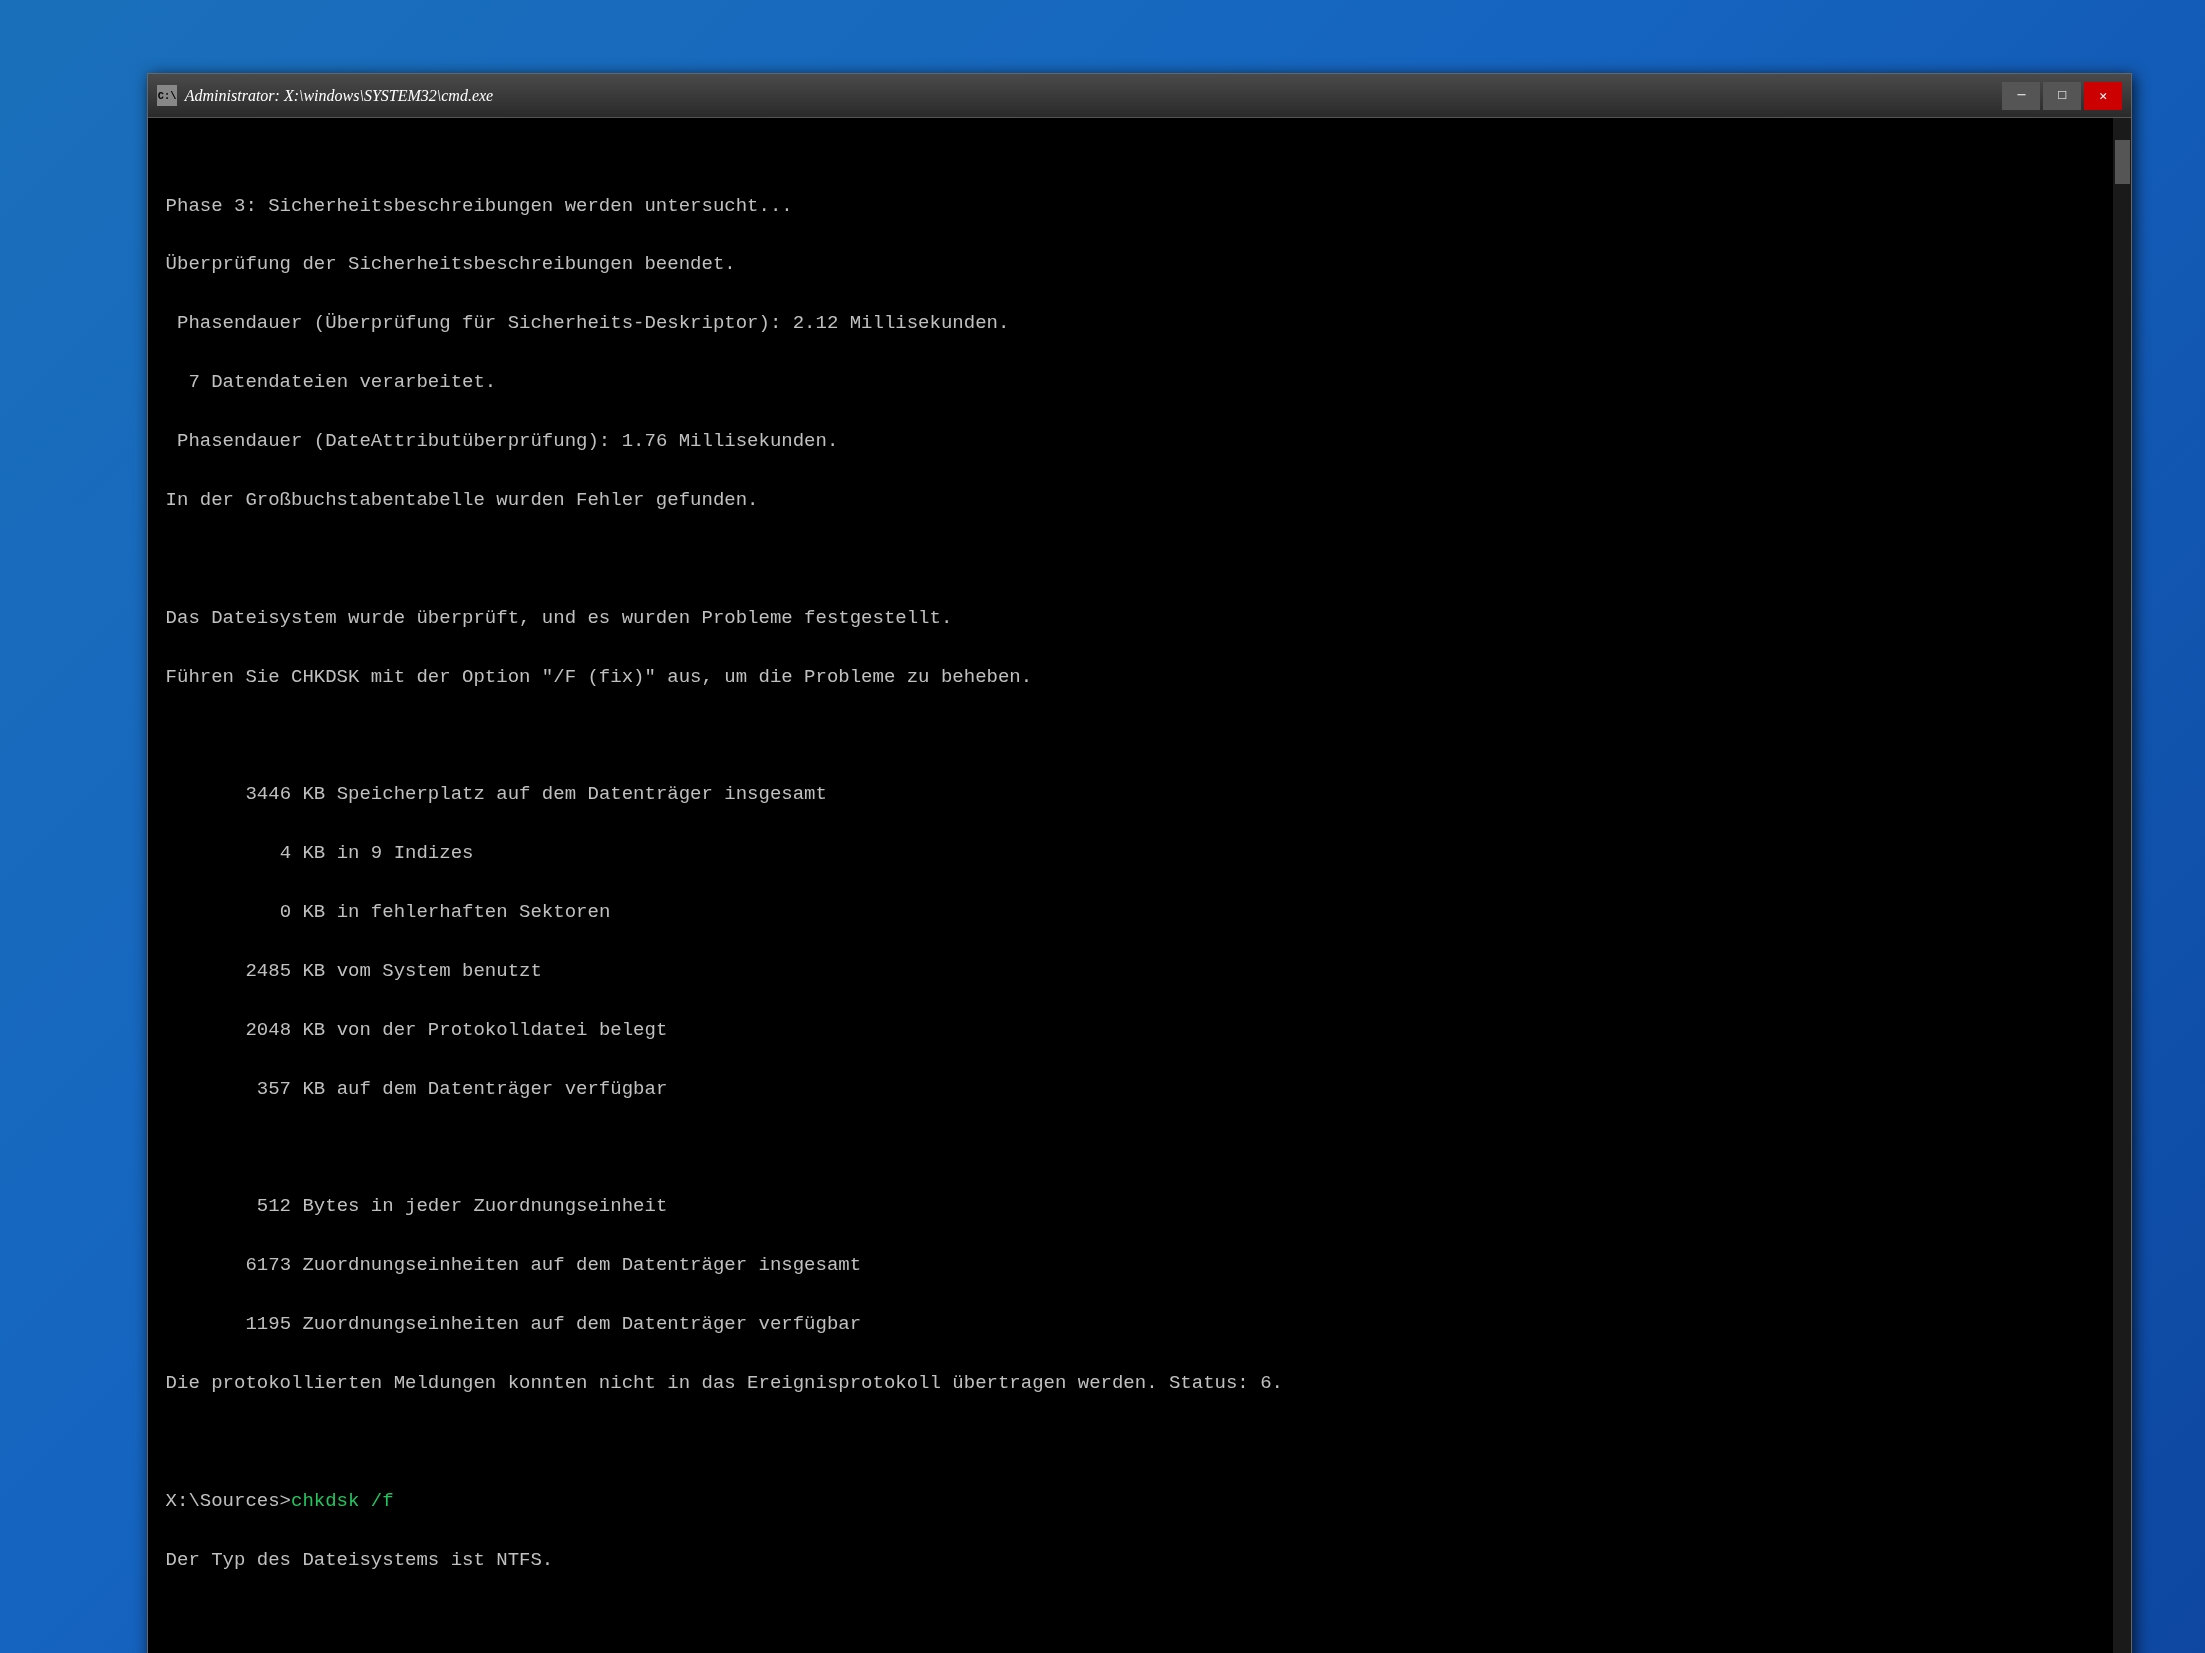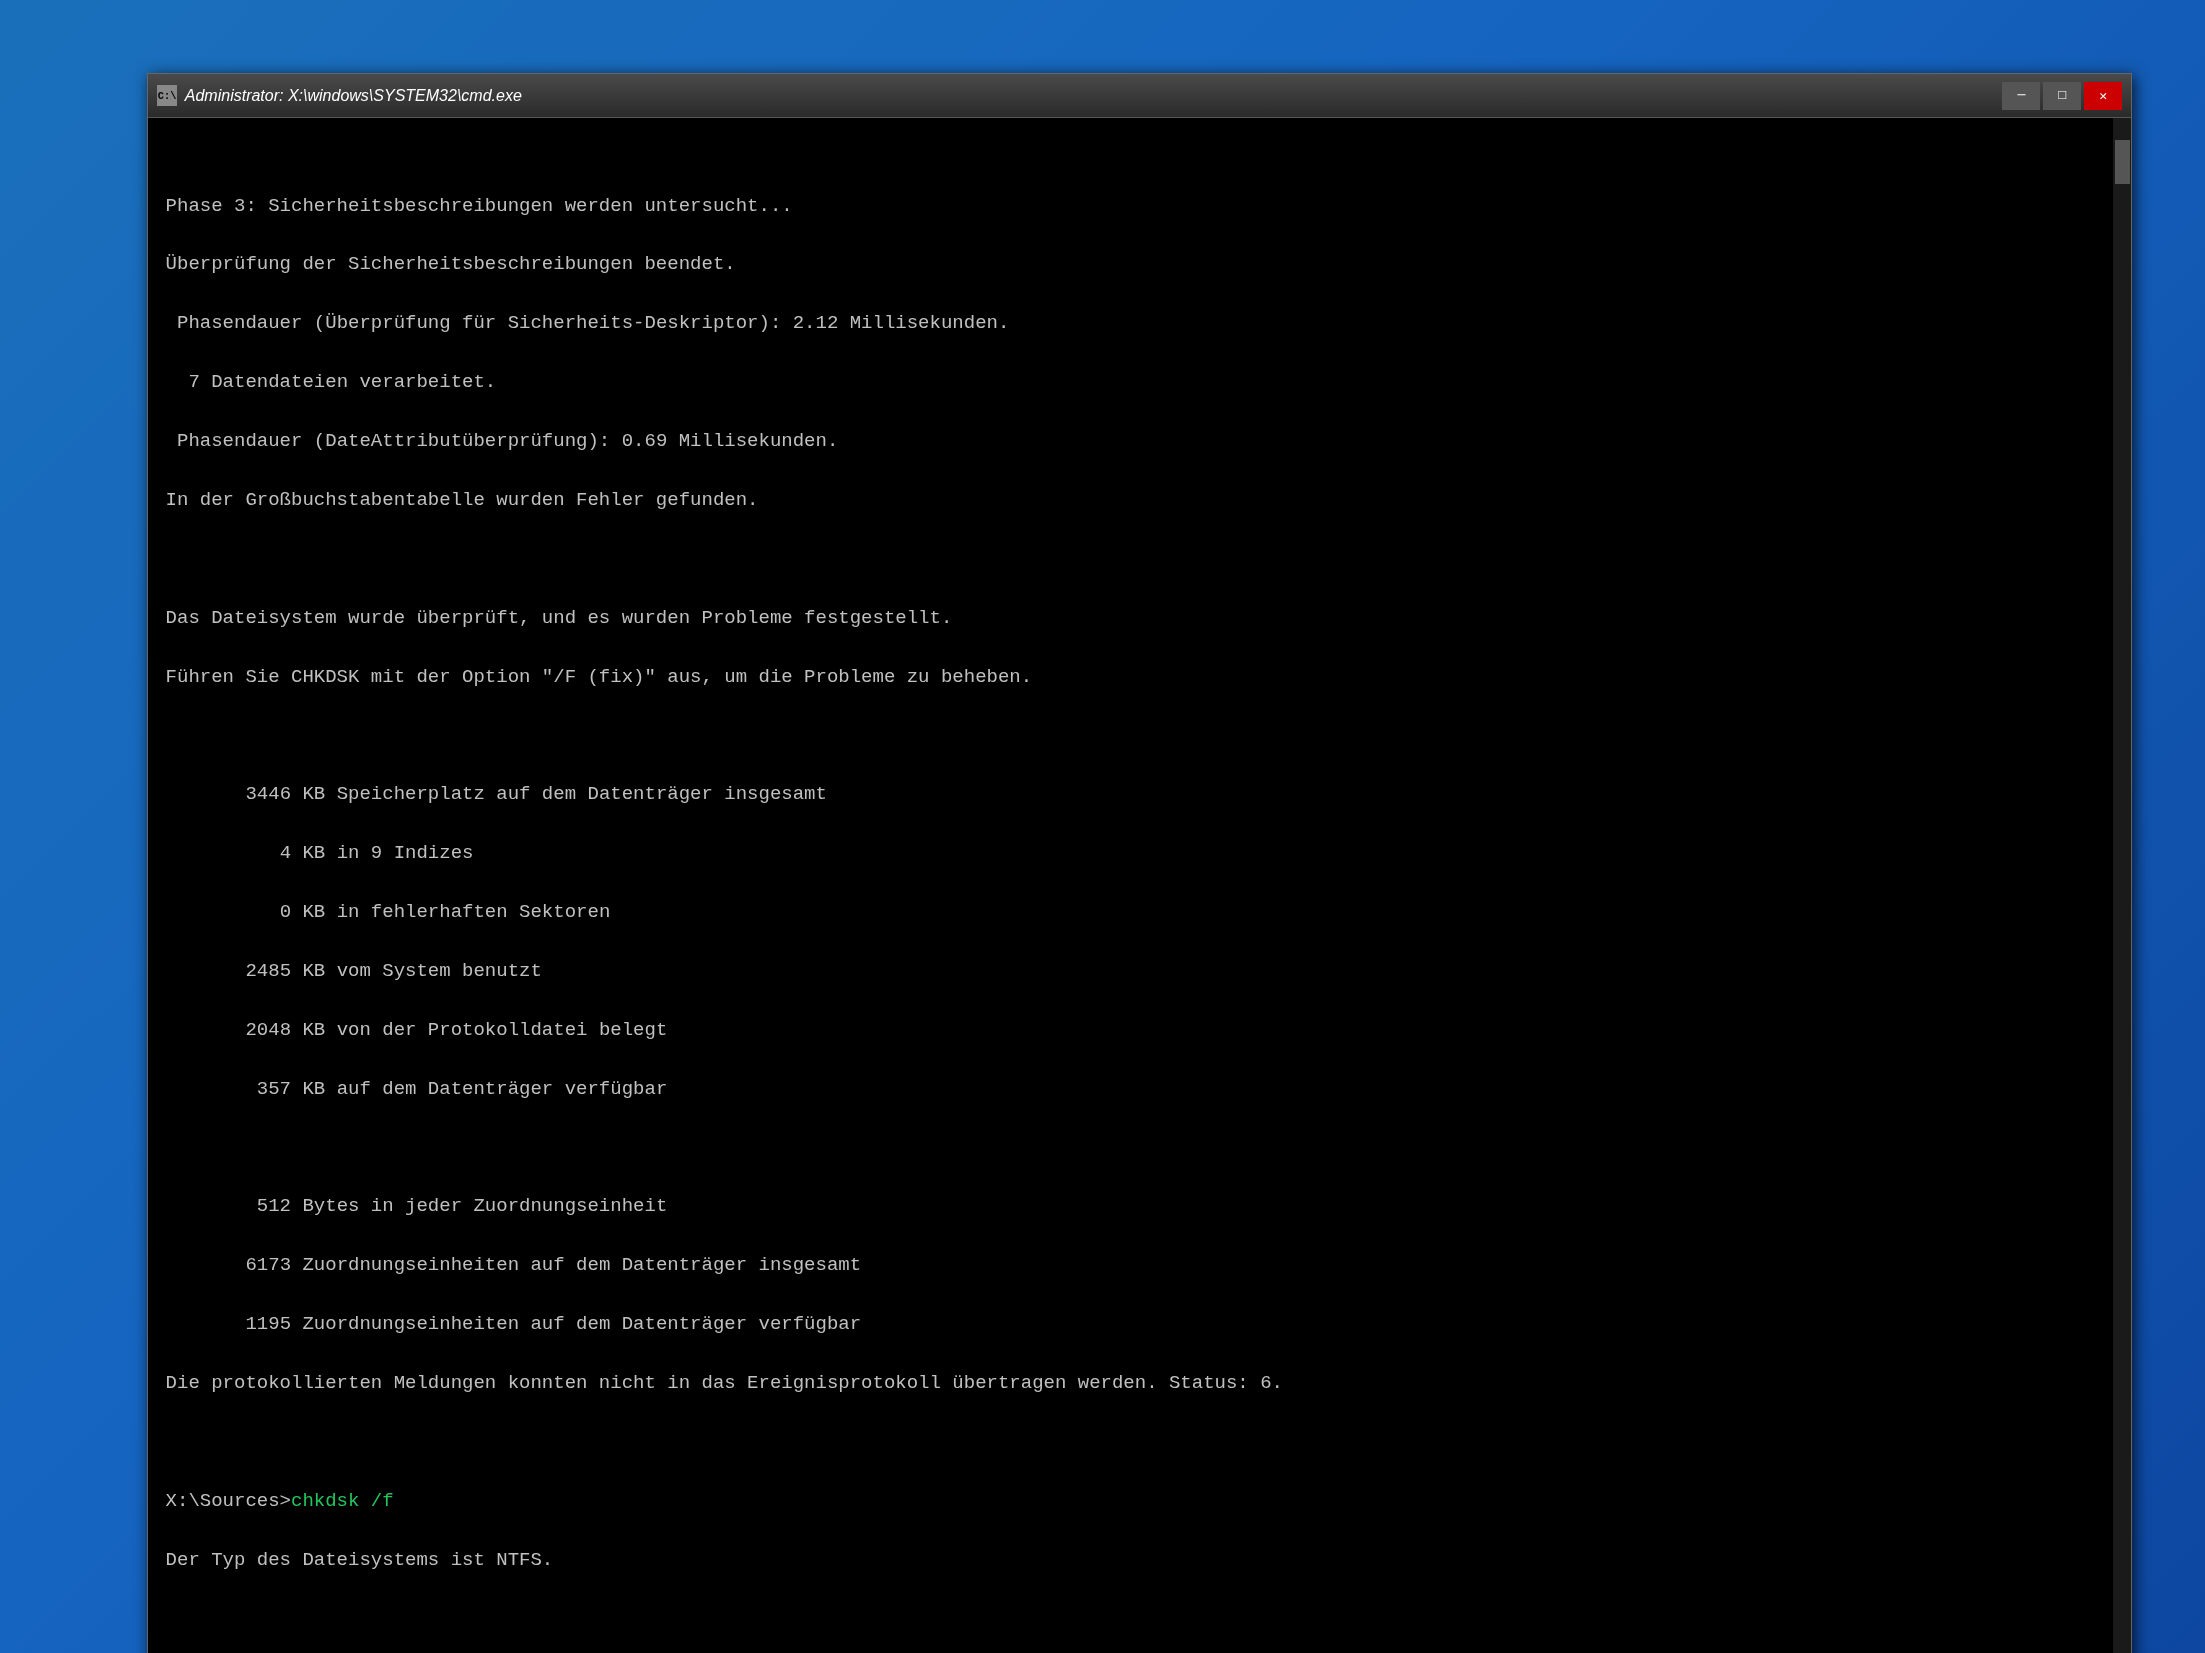--- a/index.html
+++ b/index.html
@@ -60,21 +60,21 @@
       background: #888;
       display: flex;
       align-items: center;
       justify-content: center;
       font-size: 11.8px;
     }
 
     .title-bar-text {
       color: #ffffff;
       font-size: 16px;
-      font-family: Liberation Sans, sans-serif;
+      font-family: Liberation Serif, serif;
       font-style: italic;
     }
 
     .title-bar-buttons {
       display: flex;
       gap: 2.9px;
     }
 
     .tb-btn {
       width: 38px;
@@ -152,21 +152,21 @@
       <div class="tb-btn">□</div>
       <div class="tb-btn close-btn">✕</div>
     </div>
   </div>
 
   <div class="terminal-body">
     <div id="terminal-lines"><span class="line">Phase 3: Sicherheitsbeschreibungen werden untersucht...</span>
 <span class="line">Überprüfung der Sicherheitsbeschreibungen beendet.</span>
 <span class="line"> Phasendauer (Überprüfung für Sicherheits-Deskriptor): 2.12 Millisekunden.</span>
 <span class="line">  7 Datendateien verarbeitet.</span>
-<span class="line"> Phasendauer (DateAttributüberprüfung): 0.69 Millisekunden.</span>
+<span class="line"> Phasendauer (DateAttributüberprüfung): 1.76 Millisekunden.</span>
 <span class="line">In der Großbuchstabentabelle wurden Fehler gefunden.</span>
 <span class="line">&nbsp;</span>
 <span class="line">Das Dateisystem wurde überprüft, und es wurden Probleme festgestellt.</span>
 <span class="line">Führen Sie CHKDSK mit der Option "/F (fix)" aus, um die Probleme zu beheben.</span>
 <span class="line">&nbsp;</span>
 <span class="line">       3446 KB Speicherplatz auf dem Datenträger insgesamt</span>
 <span class="line">          4 KB in 9 Indizes</span>
 <span class="line">          0 KB in fehlerhaften Sektoren</span>
 <span class="line">       2485 KB vom System benutzt</span>
 <span class="line">       2048 KB von der Protokolldatei belegt</span>

